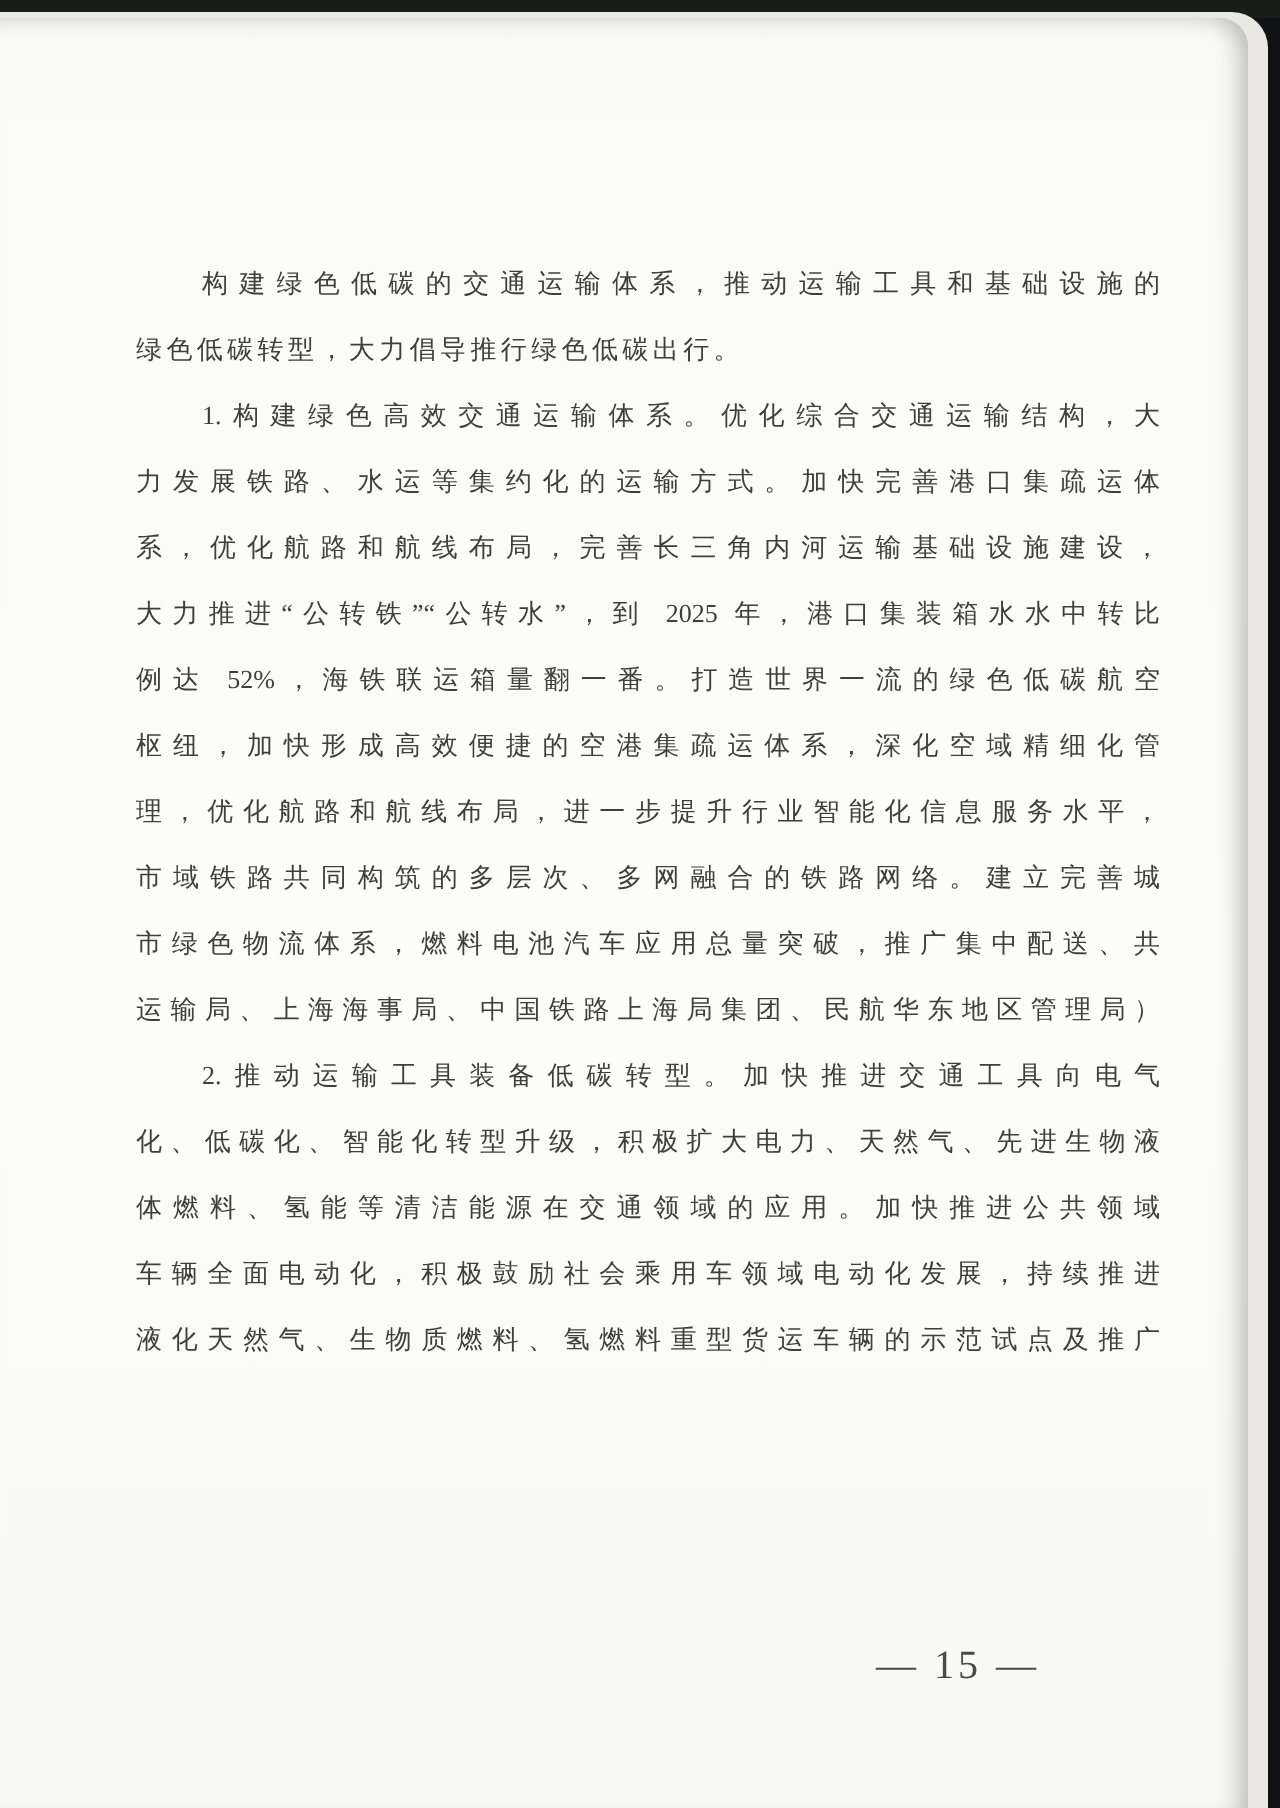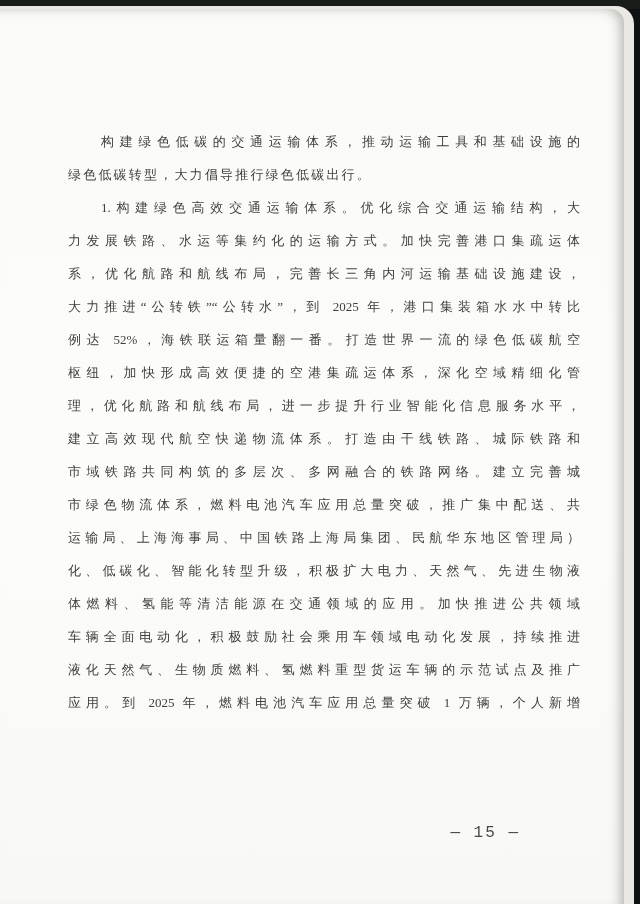--- a/index.html
+++ b/index.html
@@ -69,49 +69,47 @@
   .line.para-end {
     text-align-last: left;
     letter-spacing: 2.2px;
   }
   .page-number {
     position: absolute;
     top: 810px;
     right: 104px;
     height: 28px;
     line-height: 28px;
-    font-size: 16px;
+    font-size: 20px;
     color: #4a4a4a;
     letter-spacing: 2px;
     text-align: right;
-    font-family: Liberation Mono, monospace;
   }
 </style>
 </head>
 <body>
 
 <div class="scan-root">
   <div class="top-bar"></div>
   <div class="under-sheet"></div>
   <div class="page">
     <div class="text-block">
       <div class="line indent">构建绿色低碳的交通运输体系，推动运输工具和基础设施的</div>
       <div class="line para-end">绿色低碳转型，大力倡导推行绿色低碳出行。</div>
       <div class="line indent">1.构建绿色高效交通运输体系。优化综合交通运输结构，大</div>
       <div class="line">力发展铁路、水运等集约化的运输方式。加快完善港口集疏运体</div>
       <div class="line">系，优化航路和航线布局，完善长三角内河运输基础设施建设，</div>
       <div class="line">大力推进“公转铁”“公转水”，到 2025 年，港口集装箱水水中转比</div>
       <div class="line">例达 52%，海铁联运箱量翻一番。打造世界一流的绿色低碳航空</div>
       <div class="line">枢纽，加快形成高效便捷的空港集疏运体系，深化空域精细化管</div>
       <div class="line">理，优化航路和航线布局，进一步提升行业智能化信息服务水平，</div>
-      <div class="line">建立高效现代航空快递物流体系。打造由干线铁路、城际铁路和</div>
       <div class="line">市域铁路共同构筑的多层次、多网融合的铁路网络。建立完善城</div>
       <div class="line">市绿色物流体系，燃料电池汽车应用总量突破，推广集中配送、共</div>
       <div class="line">运输局、上海海事局、中国铁路上海局集团、民航华东地区管理局）</div>
+      <div class="line indent">2.推动运输工具装备低碳转型。加快推进交通工具向电气</div>
       <div class="line">化、低碳化、智能化转型升级，积极扩大电力、天然气、先进生物液</div>
       <div class="line">体燃料、氢能等清洁能源在交通领域的应用。加快推进公共领域</div>
       <div class="line">车辆全面电动化，积极鼓励社会乘用车领域电动化发展，持续推进</div>
       <div class="line">液化天然气、生物质燃料、氢燃料重型货运车辆的示范试点及推广</div>
-      <div class="line">应用。到 2025 年，燃料电池汽车应用总量突破 1 万辆，个人新增</div>
     </div>
     <div class="page-number">— 15 —</div>
   </div>
 </div>
 
 </body></html>

